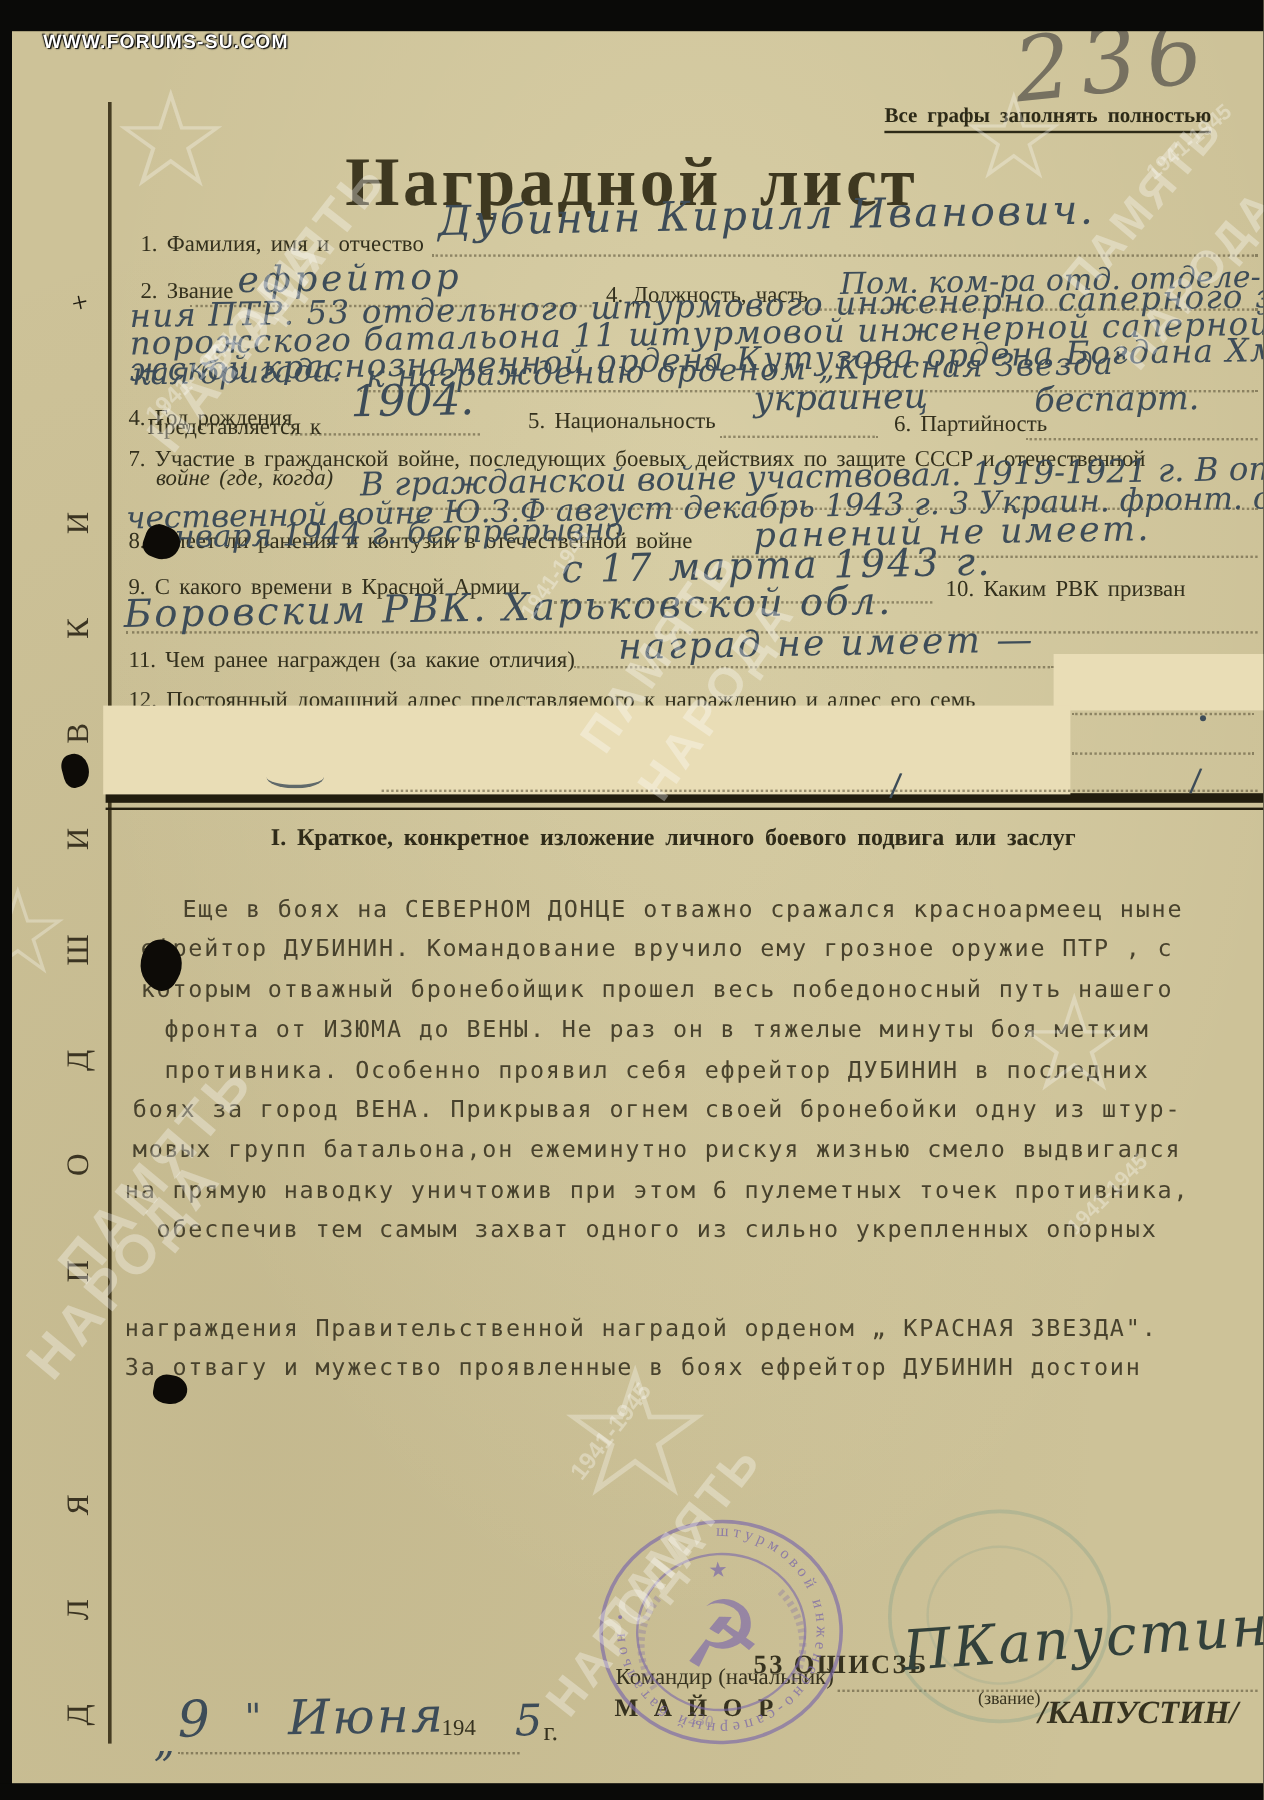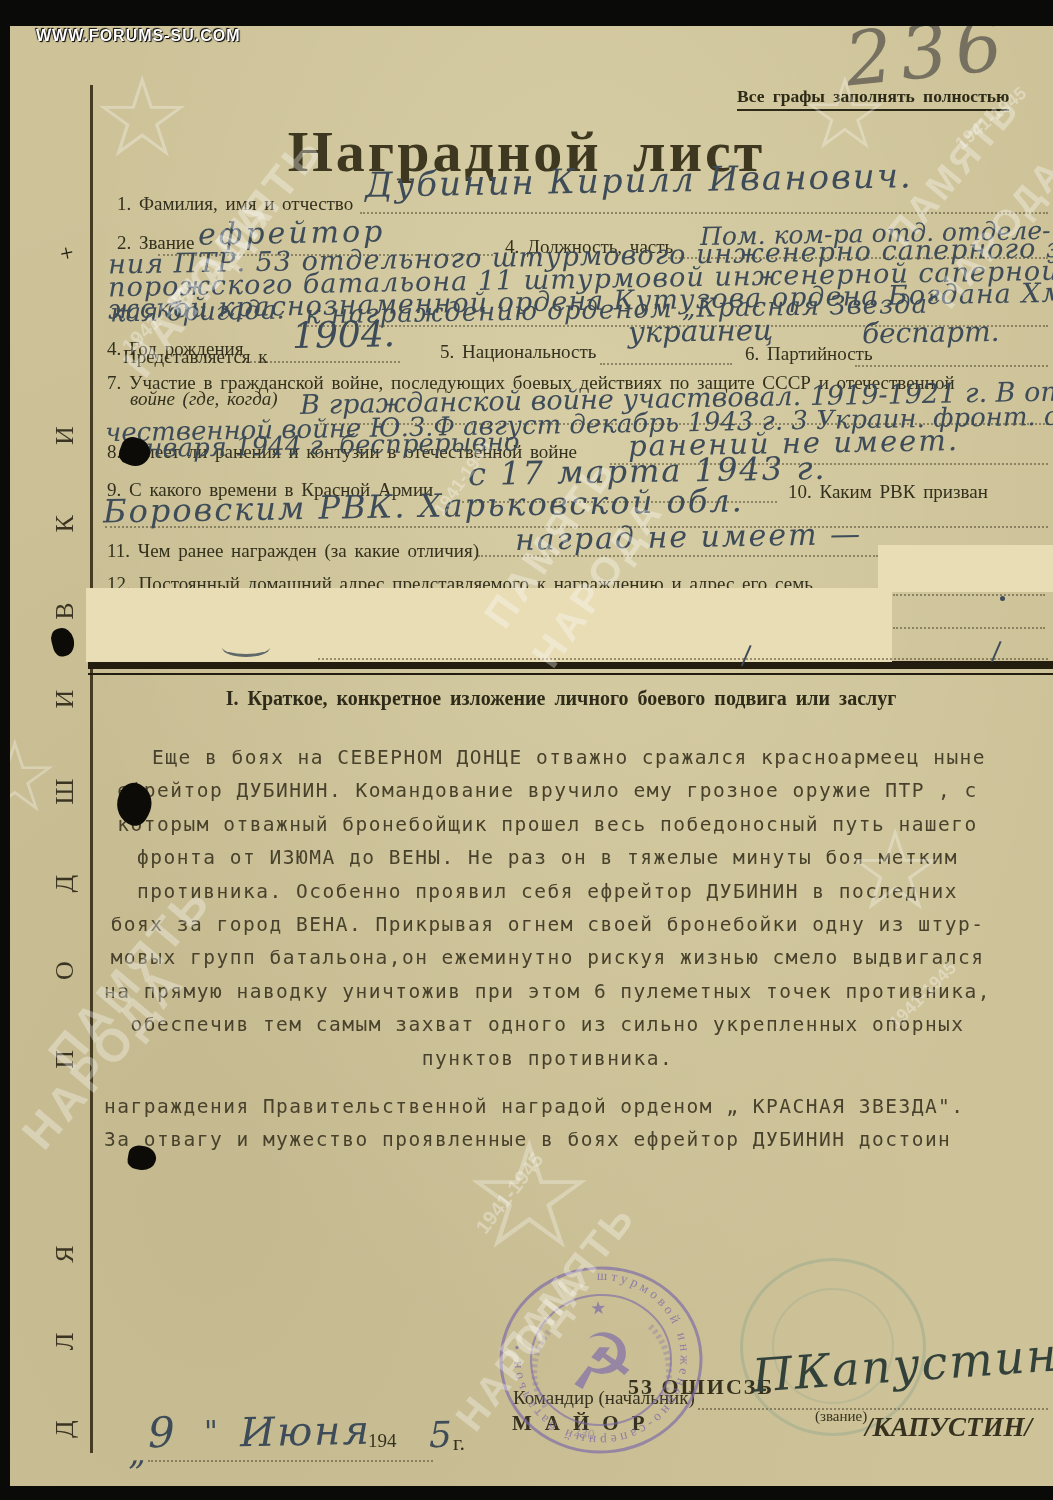--- a/index.html
+++ b/index.html
@@ -143,21 +143,20 @@
   <div class="abs" style="left:104px;top:741px;z-index:3;text-align:center;">
     <div class="bodyline" style="padding-left:43px;">Еще в боях на СЕВЕРНОМ ДОНЦЕ отважно сражался красноармеец ныне</div>
     <div class="bodyline">ефрейтор ДУБИНИН. Командование вручило ему грозное оружие  ПТР , с</div>
     <div class="bodyline">которым отважный бронебойщик прошел весь победоносный путь нашего</div>
     <div class="bodyline">фронта от ИЗЮМА до ВЕНЫ. Не раз он в тяжелые минуты боя метким</div>
     <div class="bodyline">противника. Особенно проявил себя ефрейтор ДУБИНИН в последних</div>
     <div class="bodyline">боях за город ВЕНА. Прикрывая огнем своей бронебойки одну из штур-</div>
     <div class="bodyline">мовых групп батальона,он ежеминутно рискуя жизнью смело выдвигался</div>
     <div class="bodyline">на прямую наводку уничтожив при этом 6 пулеметных точек противника,</div>
     <div class="bodyline">обеспечив тем самым захват одного из сильно укрепленных опорных</div>
-    <div class="bodyline">пунктов противника.</div>
   </div>
   <div class="abs" style="left:104px;top:1090px;z-index:3;">
     <div class="bodyline">награждения Правительственной наградой орденом „ КРАСНАЯ ЗВЕЗДА".</div>
     <div class="bodyline">За отвагу и мужество проявленные в боях ефрейтор ДУБИНИН достоин</div>
   </div>
 
   <div class="abs" style="left:740px;top:1258px;width:180px;height:172px;border:3px solid rgba(100,145,135,.24);border-radius:50%;z-index:14;"></div>
   <div class="abs" style="left:772px;top:1288px;width:118px;height:112px;border:2px solid rgba(100,145,135,.16);border-radius:50%;z-index:14;"></div>
 
   <svg class="abs" style="left:495px;top:1262px;z-index:18;opacity:.88;transform:rotate(-3deg);" width="212" height="196" viewBox="0 0 212 196">

